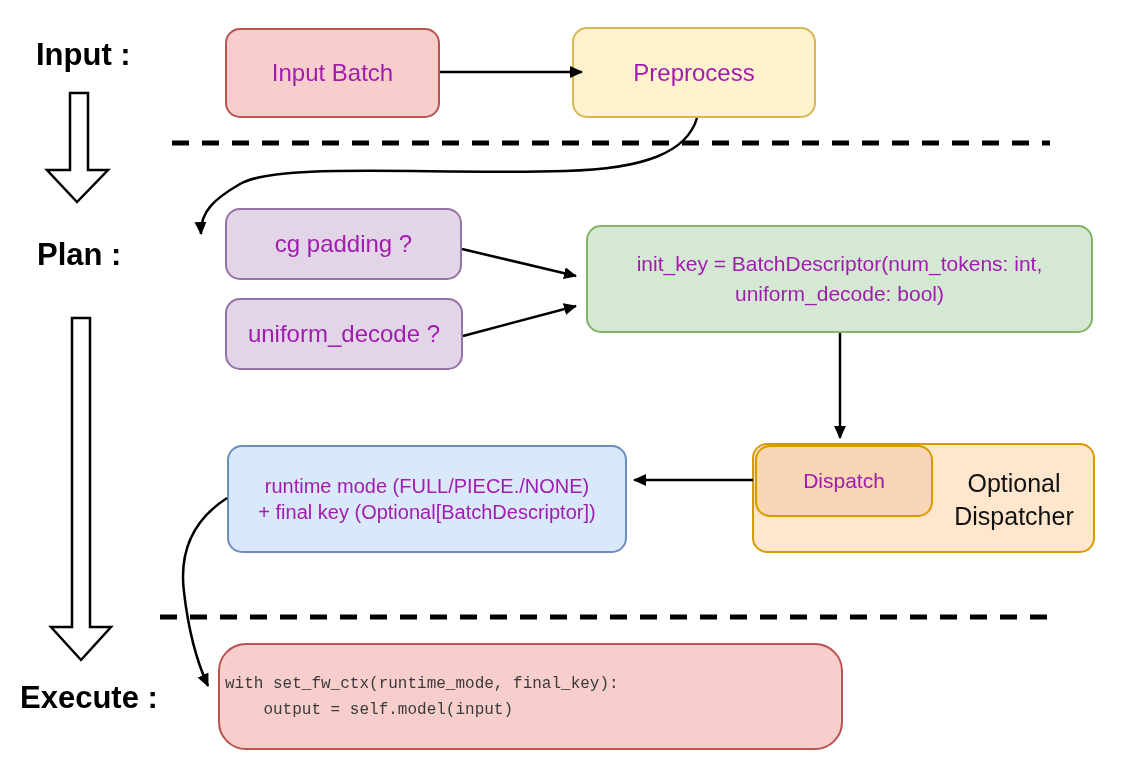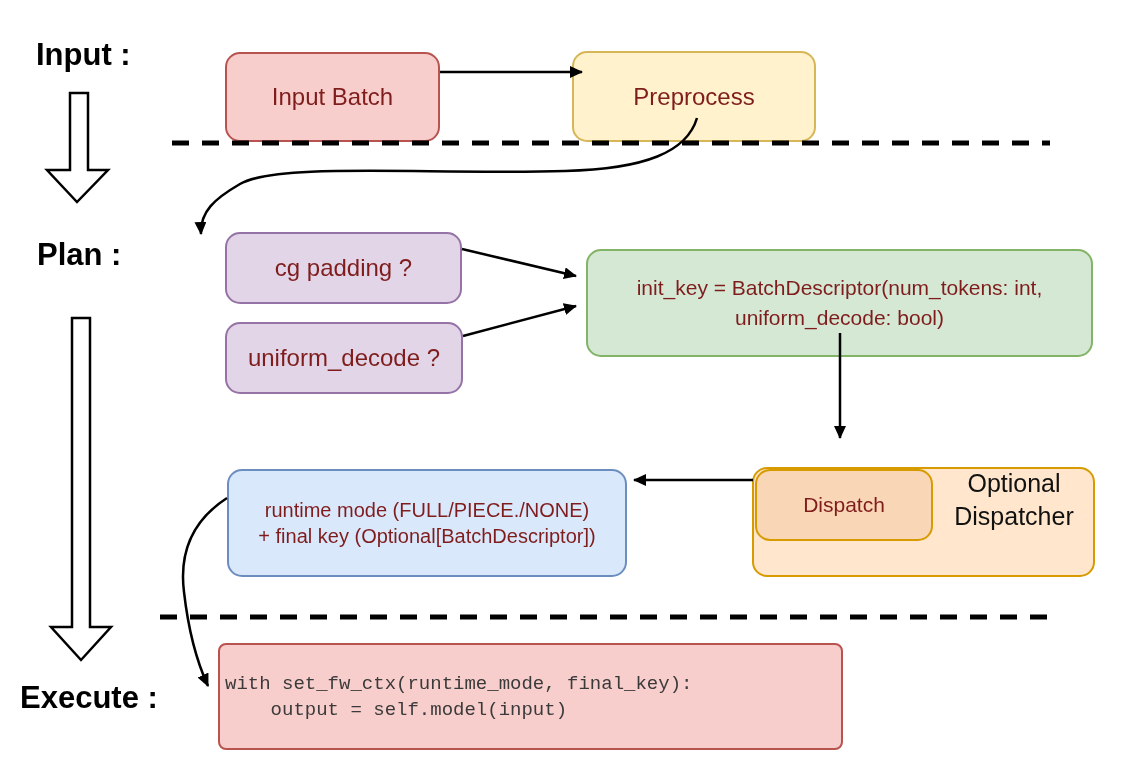--- a/index.html
+++ b/index.html
@@ -7,42 +7,42 @@
     position:relative;width:1142px;height:770px;background:#ffffff;
     font-family:"Liberation Sans",sans-serif;overflow:hidden;
   }
   .stage-label{
     position:absolute;font-weight:bold;font-size:31px;color:#000;
     letter-spacing:0px;white-space:nowrap;
   }
   .node{
     position:absolute;border:2px solid #000;border-radius:15px;
     display:flex;flex-direction:column;align-items:center;justify-content:center;
-    text-align:center;box-sizing:border-box;color:#7f1d1d;margin-top:24px;
+    text-align:center;box-sizing:border-box;color:#a21caf;
   }
   .node span{display:block;}
   .red{background:#f8cecc;border-color:#b85450;}
   .yellow{background:#fff2cc;border-color:#d6b656;}
   .purple{background:#e1d5e7;border-color:#9673a6;}
   .green{background:#d5e8d4;border-color:#82b366;}
   .blue{background:#dae8fc;border-color:#6c8ebf;}
   .orange-outer{background:#ffe6cc;border-color:#d79b00;}
   .orange-inner{background:#f9d6b5;border-color:#d79b00;}
   .fs24{font-size:24px;}
   .fs21{font-size:21px;line-height:30px;}
   .fs20{font-size:20px;line-height:26px;}
   .dispatcher-label{
     position:absolute;display:flex;flex-direction:column;align-items:center;
     justify-content:center;text-align:center;font-size:25px;line-height:33px;color:#111;
   }
   .code-box{
-    position:absolute;border:2px solid #b85450;background:#f8cecc;border-radius:8px;
+    position:absolute;border:2px solid #b85450;background:#f8cecc;border-radius:28px;
     display:flex;flex-direction:column;justify-content:center;box-sizing:border-box;
     font-family:"Liberation Mono","DejaVu Sans Mono",monospace;
-    font-size:19px;line-height:26px;color:#3a3a3a;padding-left:5px;
+    font-size:16px;line-height:26px;color:#3a3a3a;padding-left:5px;
   }
   .code-box span{white-space:pre;}
   svg.overlay{position:absolute;left:0;top:0;pointer-events:none;}
 </style>
 </head>
 <body>
 
 <div class="canvas">
 
   <div class="stage-label" style="left:36px;top:37px;">Input :</div>

